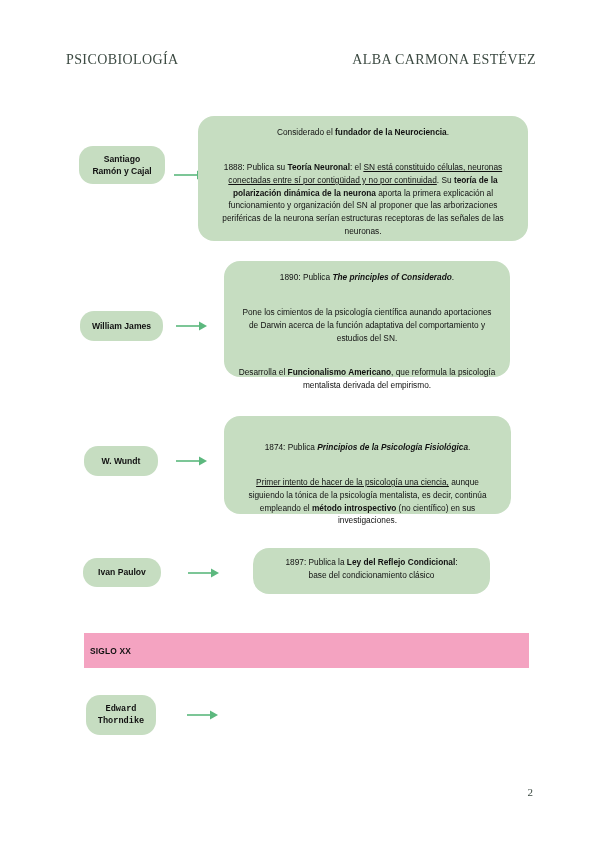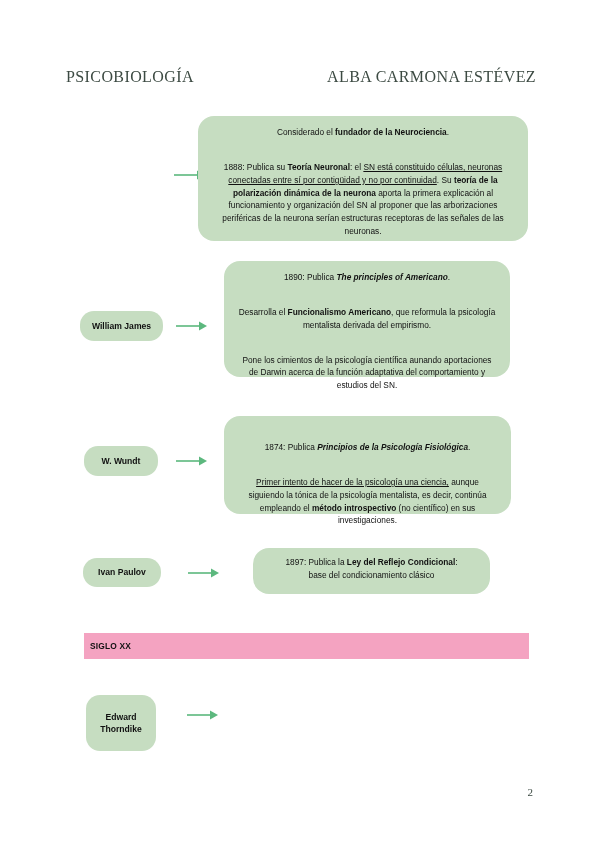--- a/index.html
+++ b/index.html
@@ -14,23 +14,23 @@
     position: relative;
     width: 599px;
     height: 848px;
     background: #ffffff;
     overflow: hidden;
   }
 
   
   .hdr {
     position: absolute;
-    top: 68px;
+    top: 52px;
     font-family: "Liberation Serif", serif;
-    font-size: 16px;
+    font-size: 14px;
     color: #3c4a42;
     letter-spacing: 0.4px;
     white-space: nowrap;
   }
   .hdr-left  { left: 66px; }
   .hdr-right { right: 63px; }
 
   
   .pagenum {
     position: absolute;
@@ -105,20 +105,26 @@
   }
 </style>
 </head>
 <body>
 
 <div id="page">
 
   <div class="hdr hdr-left">PSICOBIOLOGÍA</div>
   <div class="hdr hdr-right">ALBA CARMONA ESTÉVEZ</div>
 
+  <div class="nbox" style="left:79px; top:146px; width:86px; height:38px;">
+    <div>
+      <div>Santiago</div>
+      <div>Ramón y Cajal</div>
+    </div>
+  </div>
   <div class="arrow" style="left:173px; top:168px;">
     <svg width="34" height="14" viewBox="0 0 34 14">
       <path d="M1 7 H27" stroke="#5cb87e" stroke-width="1.6" fill="none"></path>
       <path d="M24 2.5 L32 7 L24 11.5 Z" fill="#5cb87e"></path>
     </svg>
   </div>
   <div class="gbox" style="left:198px; top:116px; width:330px; height:125px; padding:10px 14px;">
     <p>
       <span>Considerado el </span><b>fundador de la Neurociencia</b><span>.</span>
     </p>
@@ -131,27 +137,27 @@
     <div>William James</div>
   </div>
   <div class="arrow" style="left:175px; top:319px;">
     <svg width="34" height="14" viewBox="0 0 34 14">
       <path d="M1 7 H27" stroke="#5cb87e" stroke-width="1.6" fill="none"></path>
       <path d="M24 2.5 L32 7 L24 11.5 Z" fill="#5cb87e"></path>
     </svg>
   </div>
   <div class="gbox" style="left:224px; top:261px; width:286px; height:116px; padding:10px 14px;">
     <p>
-      <span>1890: Publica </span><span class="bi">The principles of Americano</span><span>.</span>
+      <span>1890: Publica </span><span class="bi">The principles of Considerado</span><span>.</span>
+    </p>
+    <p>
+      <span>Pone los cimientos de la psicología científica aunando aportaciones de Darwin acerca de la función adaptativa del comportamiento y estudios del SN.</span>
     </p>
     <p>
       <span>Desarrolla el </span><b>Funcionalismo Americano</b><span>, que reformula la psicología mentalista derivada del empirismo.</span>
-    </p>
-    <p>
-      <span>Pone los cimientos de la psicología científica aunando aportaciones de Darwin acerca de la función adaptativa del comportamiento y estudios del SN.</span>
     </p>
   </div>
 
   <div class="nbox" style="left:84px; top:446px; width:74px; height:30px;">
     <div>W. Wundt</div>
   </div>
   <div class="arrow" style="left:175px; top:454px;">
     <svg width="34" height="14" viewBox="0 0 34 14">
       <path d="M1 7 H27" stroke="#5cb87e" stroke-width="1.6" fill="none"></path>
       <path d="M24 2.5 L32 7 L24 11.5 Z" fill="#5cb87e"></path>
@@ -174,25 +180,25 @@
       <path d="M1 7 H27" stroke="#5cb87e" stroke-width="1.6" fill="none"></path>
       <path d="M24 2.5 L32 7 L24 11.5 Z" fill="#5cb87e"></path>
     </svg>
   </div>
   <div class="gbox" style="left:253px; top:548px; width:237px; height:46px; padding:8px 24px;">
     <p>
       <span>1897: Publica la </span><b>Ley del Reflejo Condicional</b><span>: base del condicionamiento clásico</span>
     </p>
   </div>
 
-  <div class="pinkband" style="left:84px; top:633px; width:445px; height:26px;padding-left:20px;">
+  <div class="pinkband" style="left:84px; top:633px; width:445px; height:35px;padding-left:20px;">
     <span>SIGLO XX</span>
   </div>
 
-  <div class="nbox" style="left:86px; top:695px; width:70px; height:56px;">
+  <div class="nbox" style="left:86px; top:695px; width:70px; height:40px;font-family:Liberation Mono, monospace;">
     <div>
       <div>Edward</div>
       <div>Thorndike</div>
     </div>
   </div>
   <div class="arrow" style="left:186px; top:708px;">
     <svg width="34" height="14" viewBox="0 0 34 14">
       <path d="M1 7 H27" stroke="#5cb87e" stroke-width="1.6" fill="none"></path>
       <path d="M24 2.5 L32 7 L24 11.5 Z" fill="#5cb87e"></path>
     </svg>

